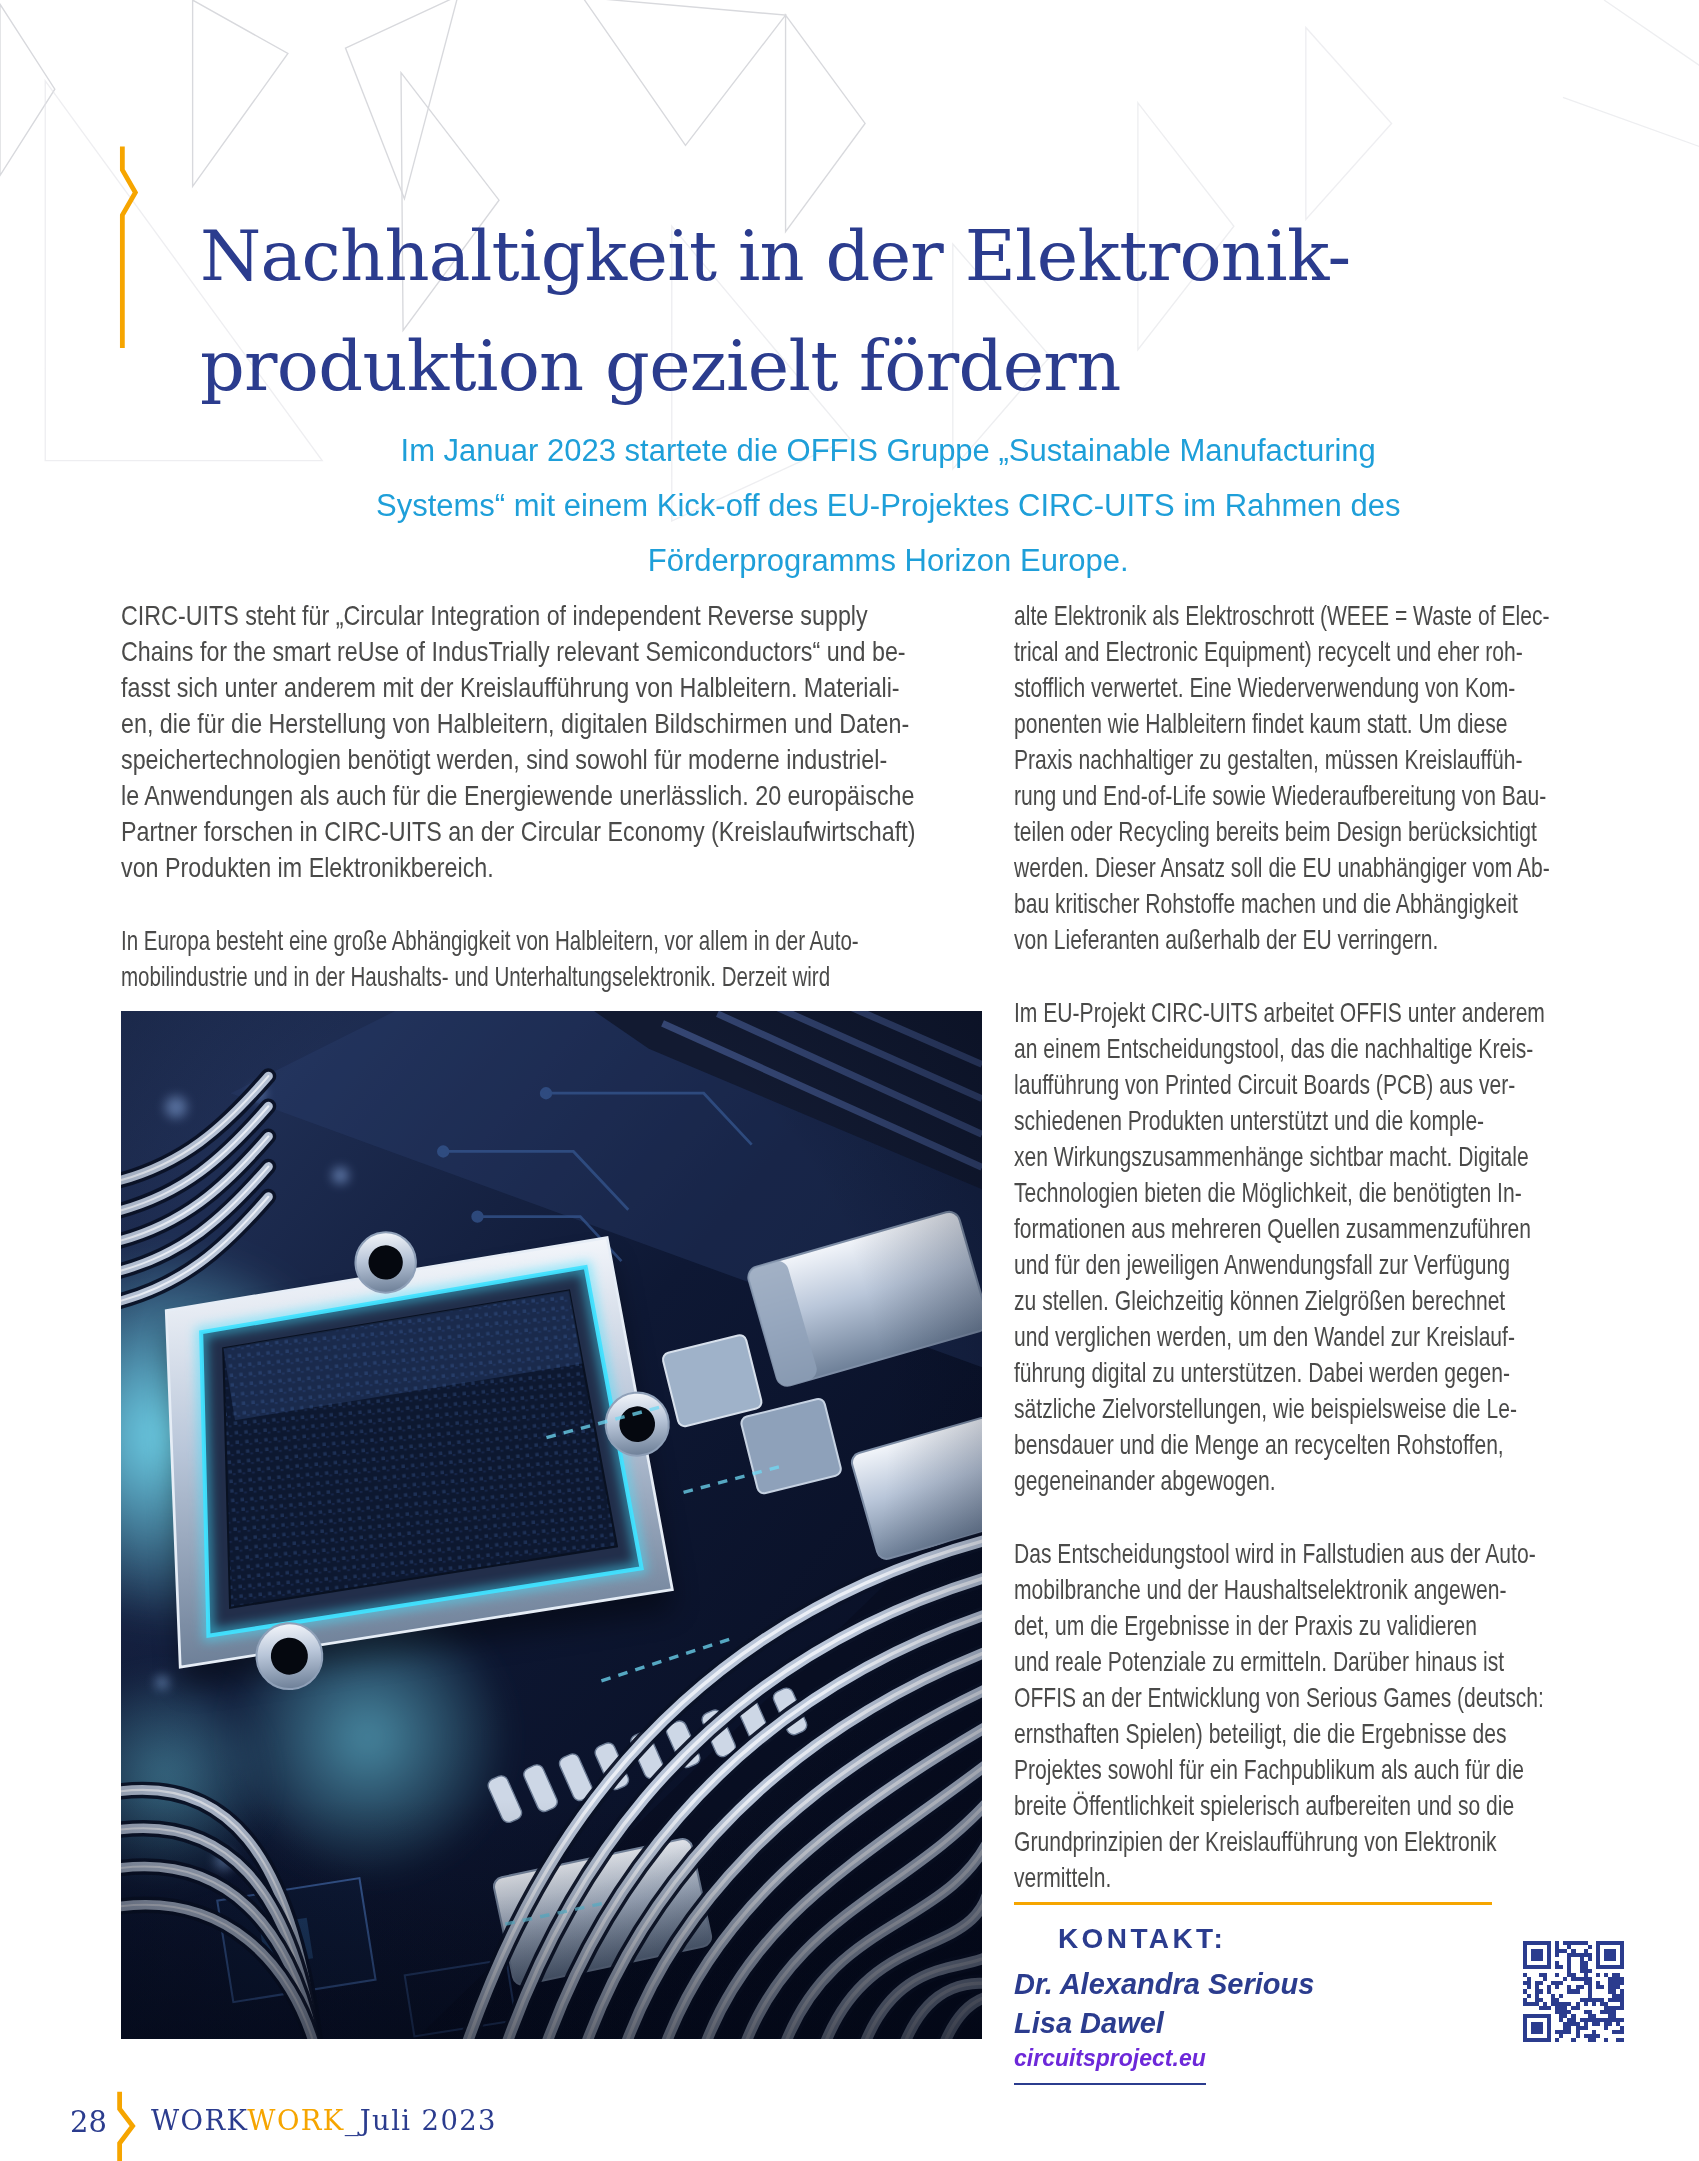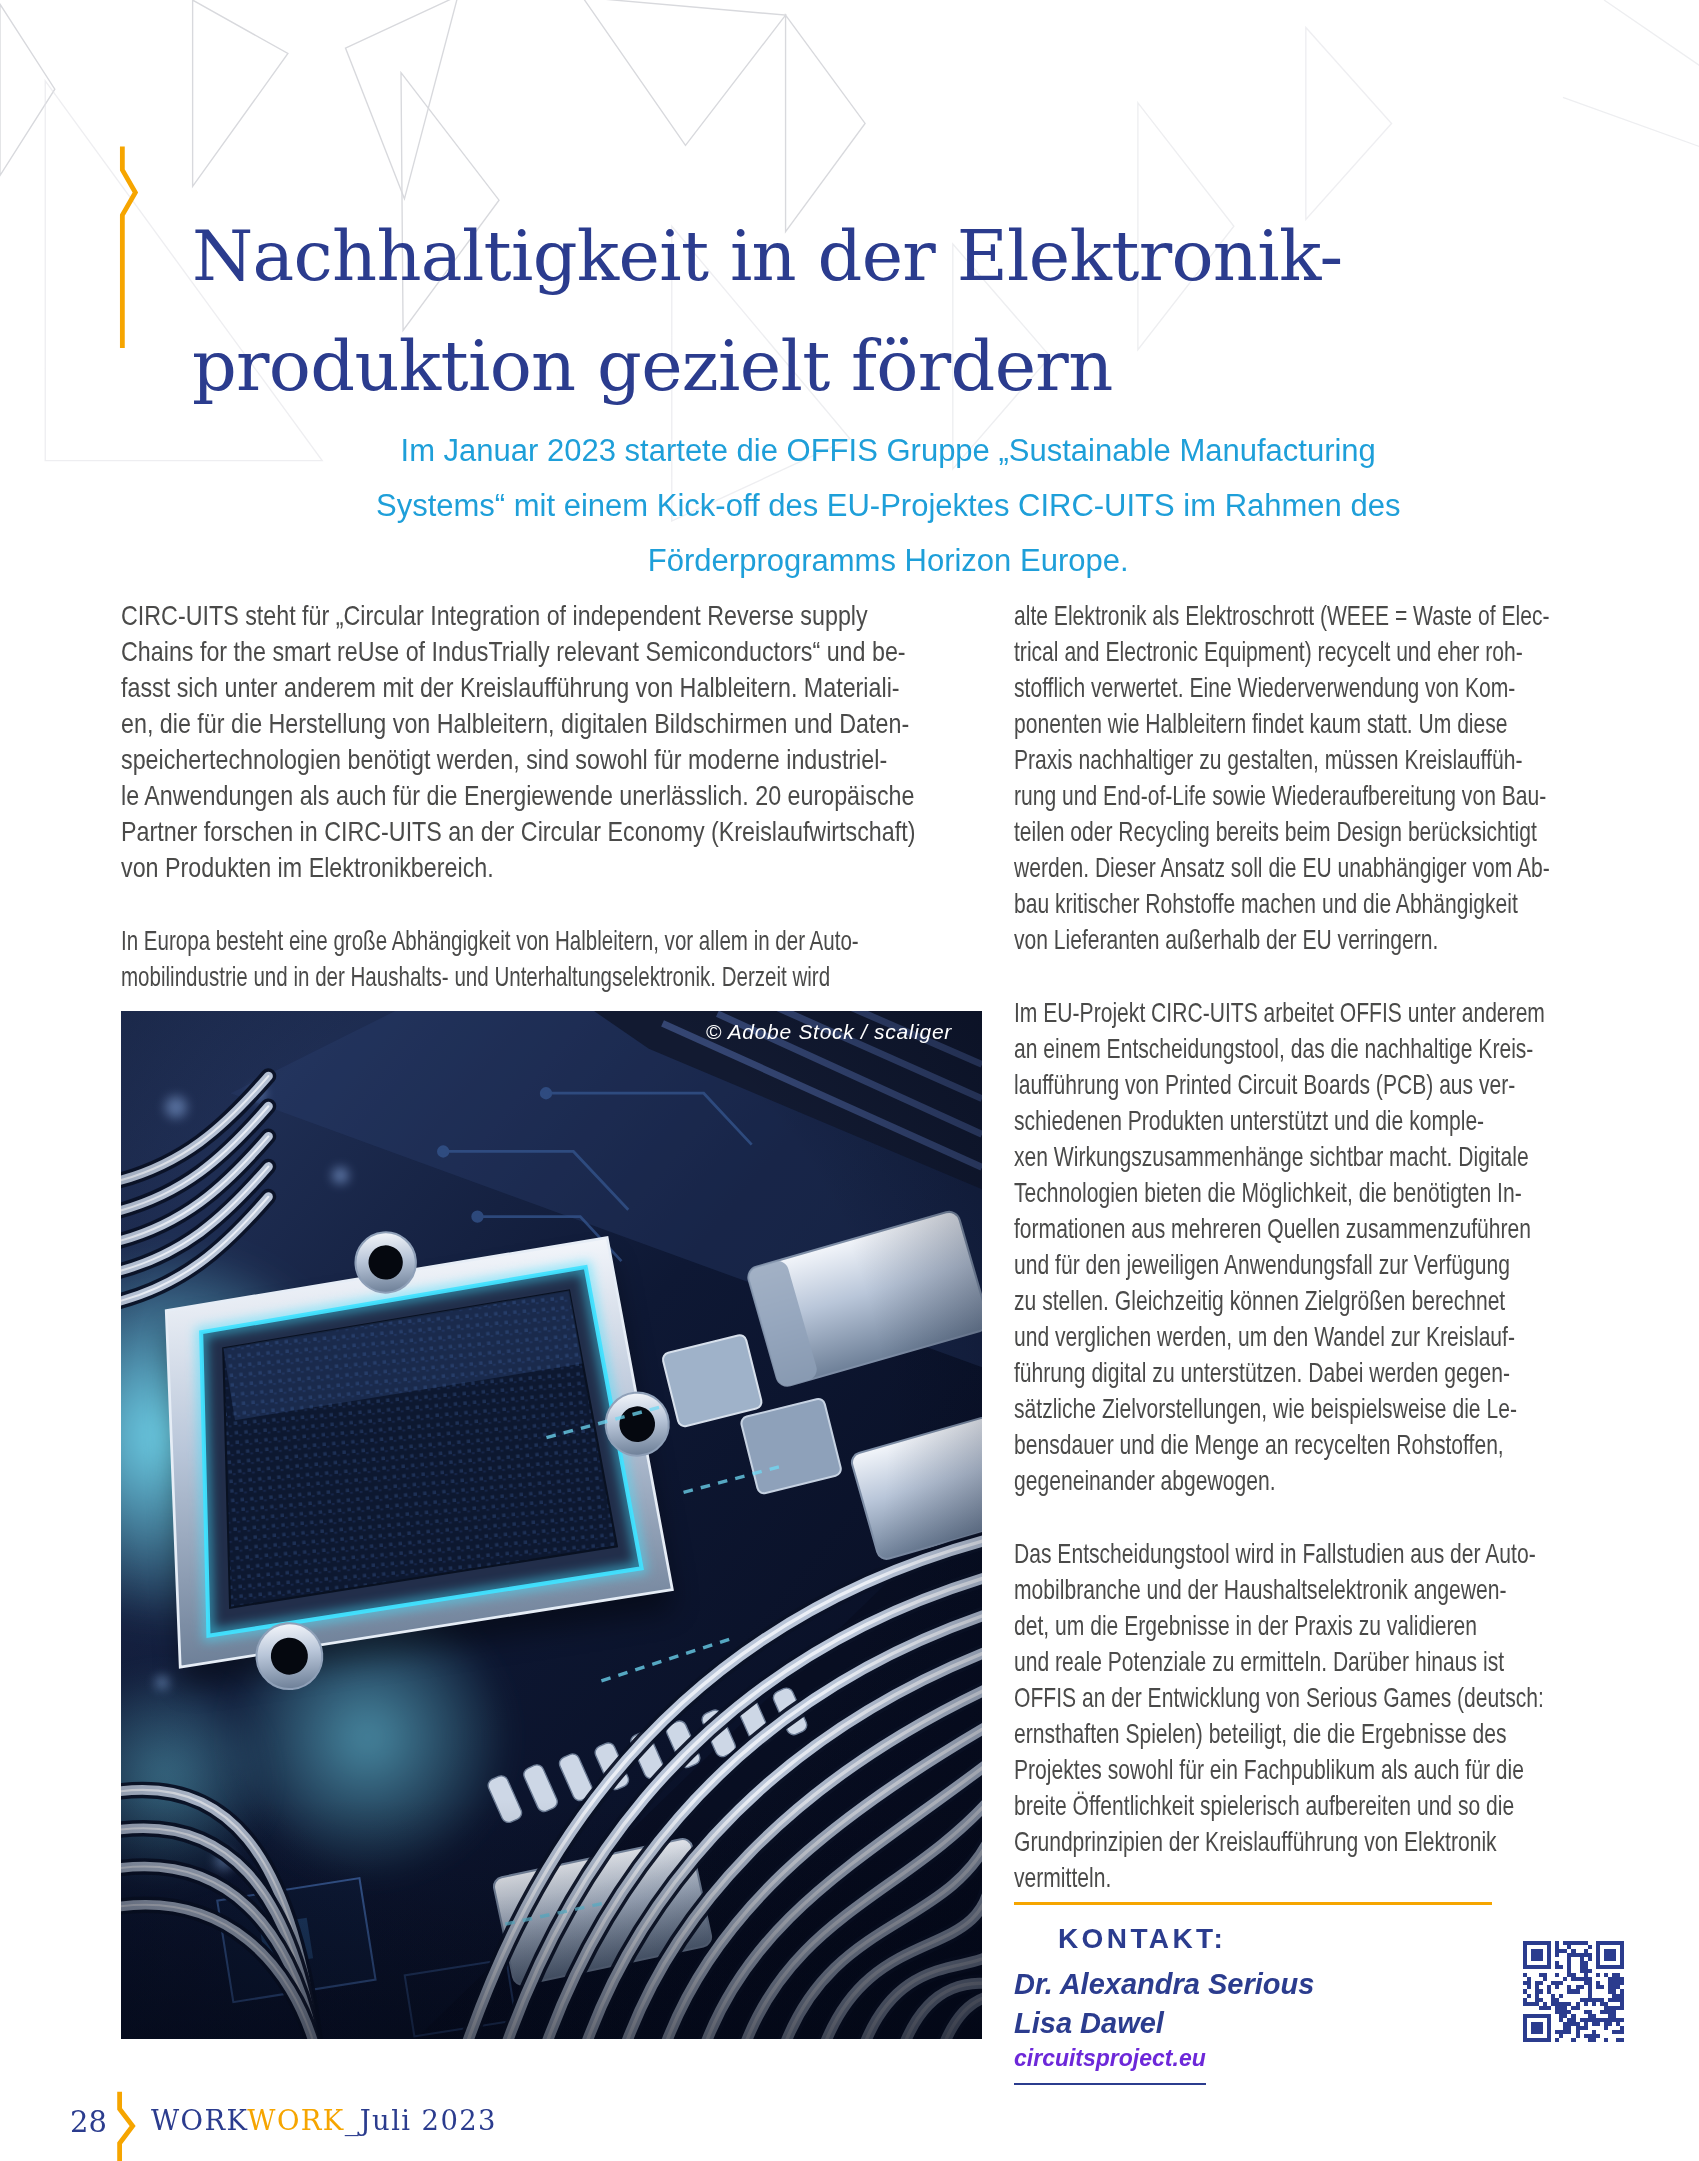--- a/index.html
+++ b/index.html
@@ -5,21 +5,21 @@
   html,body{margin:0;padding:0;background:#ffffff;}
   .page{
     position:relative;width:1700px;height:2161px;overflow:hidden;background:#ffffff;
     font-family:"Liberation Sans",sans-serif;color:#4a4a49;
   }
   svg{display:block;}
   .bg-triangles{position:absolute;left:0;top:0;pointer-events:none;}
   .brackets{position:absolute;left:0;top:0;pointer-events:none;}
 
   .page-title{
-    position:absolute;left:192px;top:154px;
+    position:absolute;left:200px;top:154px;
     font-family:"DejaVu Serif",serif;font-weight:400;
     font-size:70px;line-height:110px;color:#2b3c8e;
     letter-spacing:-0.7px;white-space:pre-line;
   }
   .lead{
     position:absolute;left:376px;top:392px;
     font-size:31px;line-height:55px;color:#1e9fd9;
     white-space:pre-line;
     text-align:center;
   }
@@ -369,21 +369,20 @@
           <rect x="612" y="1330" width="14" height="5" fill="#6fd9f4" opacity="0.75" transform="rotate(-12 560 1330)"></rect>
           <rect x="638" y="1330" width="14" height="5" fill="#6fd9f4" opacity="0.75" transform="rotate(-12 560 1330)"></rect>
           <rect x="664" y="1330" width="14" height="5" fill="#6fd9f4" opacity="0.75" transform="rotate(-12 560 1330)"></rect>
           <rect x="690" y="1330" width="14" height="5" fill="#6fd9f4" opacity="0.75" transform="rotate(-12 560 1330)"></rect>
         </g>
 
       <rect y="1150" width="1256" height="350" fill="url(#fadeB)"></rect>
       <rect width="1256" height="1500" fill="url(#vig)"></rect>
     </svg>
   </div>
-  <div class="photo-credit">© Adobe Stock / scaliger</div>
 
   <div class="contact-rule"></div>
   <div class="contact-label">KONTAKT:</div>
   <div class="contact-name n1">Dr. Alexandra Serious</div>
   <div class="contact-name n2">Lisa Dawel</div>
   <a class="contact-link">circuitsproject.eu</a>
   <svg class="qr" viewBox="0 0 25 25" shape-rendering="crispEdges">
       <rect x="8" y="0" width="1" height="1" fill="#2b3c8e"></rect>
       <rect x="10" y="0" width="1" height="1" fill="#2b3c8e"></rect>
       <rect x="11" y="0" width="1" height="1" fill="#2b3c8e"></rect>

